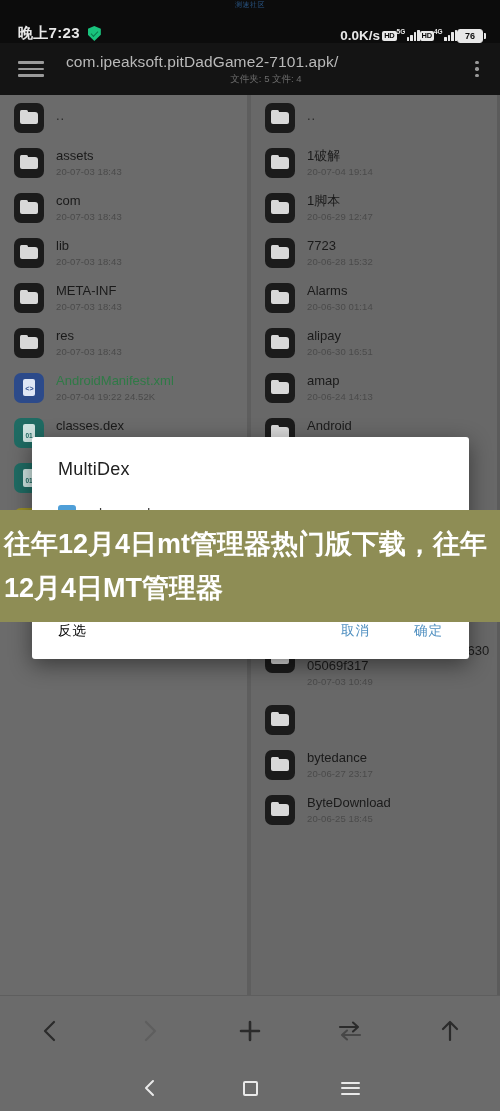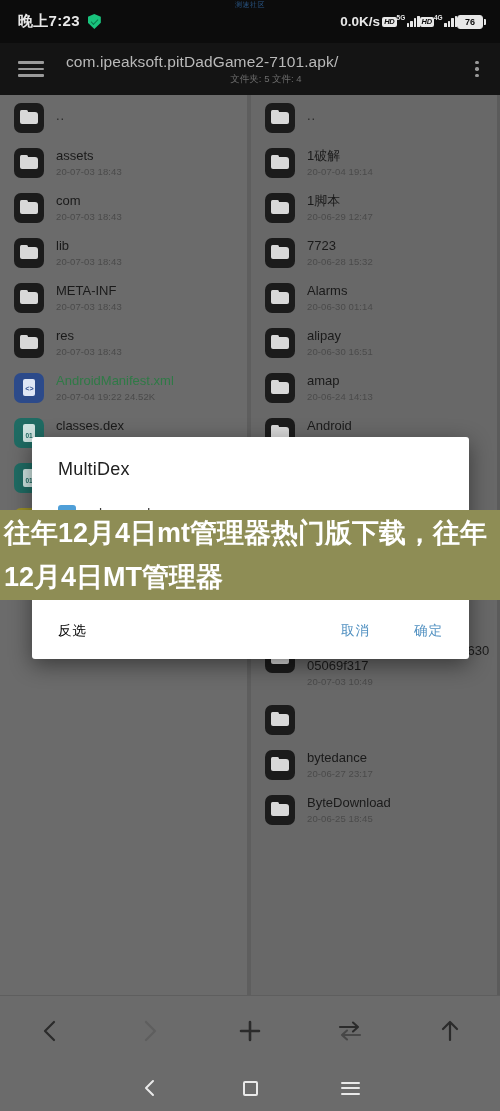--- a/index.html
+++ b/index.html
@@ -23,42 +23,42 @@
     font-size: 7px; line-height: 9px;
     color: #2b5a8c; letter-spacing: 0.5px;
     opacity: .95;
     z-index: 60;
   }
 
   
   .statusbar {
     position: absolute; top: 0; left: 0; width: 500px; height: 43px;
     background: #0c0c0c;
-    display: flex; align-items: center; justify-content: space-between;
+    display: flex; align-items: flex-end; justify-content: space-between;
     padding: 0 14px 0 18px;
     color: #e8e8e8;
   }
   .sb-left { display: flex; align-items: center; gap: 8px; }
   .sb-time { font-size: 15px; font-weight: 600; letter-spacing: .3px; }
   .shield-ic {
     width: 13px; height: 15px;
     background: #19c37d;
     clip-path: polygon(50% 0%, 100% 18%, 100% 58%, 50% 100%, 0% 58%, 0% 18%);
     position: relative;
   }
   .shield-ic::after{
     content:""; position:absolute; left:3px; top:4.5px;
     width:6px; height:3px; border-left:1.6px solid #0b2; border-bottom:1.6px solid #0b2;
     transform: rotate(-45deg); border-color:#0a7a4d;
   }
   .sb-right { display: flex; align-items: center; }
   .netspeed { font-size: 13.5px; font-weight: 600; margin-right: 2px; }
   .hd-box {
     font-size: 7.5px; font-weight: 700; color: #0c0c0c; background: #e8e8e8;
-    border-radius: 2px; padding: 0px 2px; line-height: 10px; letter-spacing: -0.2px; font-style: italic;
+    border-radius: 2px; padding: 0px 2px; line-height: 10px; letter-spacing: -0.2px;
   }
   .sigwrap { display:flex; align-items:flex-end; gap:1px; position:relative; padding-left:2px;}
   .sig-g { font-size: 6.5px; position:absolute; top:-2px; left:0px; font-weight:700;}
   .bars { display: flex; align-items: flex-end; gap: 1px; margin-left:8px;}
   .bars i { display:block; width:2.5px; background:#e8e8e8; border-radius:.5px;}
   .bars i:nth-child(1){height:4px;} .bars i:nth-child(2){height:6.5px;}
   .bars i:nth-child(3){height:9px;} .bars i:nth-child(4){height:11.5px;}
   .batt {
     display:flex; align-items:center; gap:1px;
   }
@@ -172,21 +172,21 @@
   .dlg-actions{
     position:absolute; left:0; bottom:0; width:100%; height:56px;
     display:flex; align-items:center; padding:0 26px;
   }
   .dlg-btn{ font-size:13.5px; color:#4f8fc0; letter-spacing:1px;}
   .dlg-spacer{ flex:1; }
   .dlg-btn.right{ margin-left:44px; }
 
   
   .banner{
-    position:absolute; left:0; top:510px; width:500px; height:90px;
+    position:absolute; left:0; top:510px; width:500px; height:112px;
     background:#8e8d55; z-index:40;
     display:flex; align-items:center; justify-content:center;
   }
   .banner-txt{
     font-size:27px; font-weight:700; color:#ffffff; line-height:44px;
     text-align:left; padding:0 4px; letter-spacing:0px;
     width:100%;
   }
 
   

